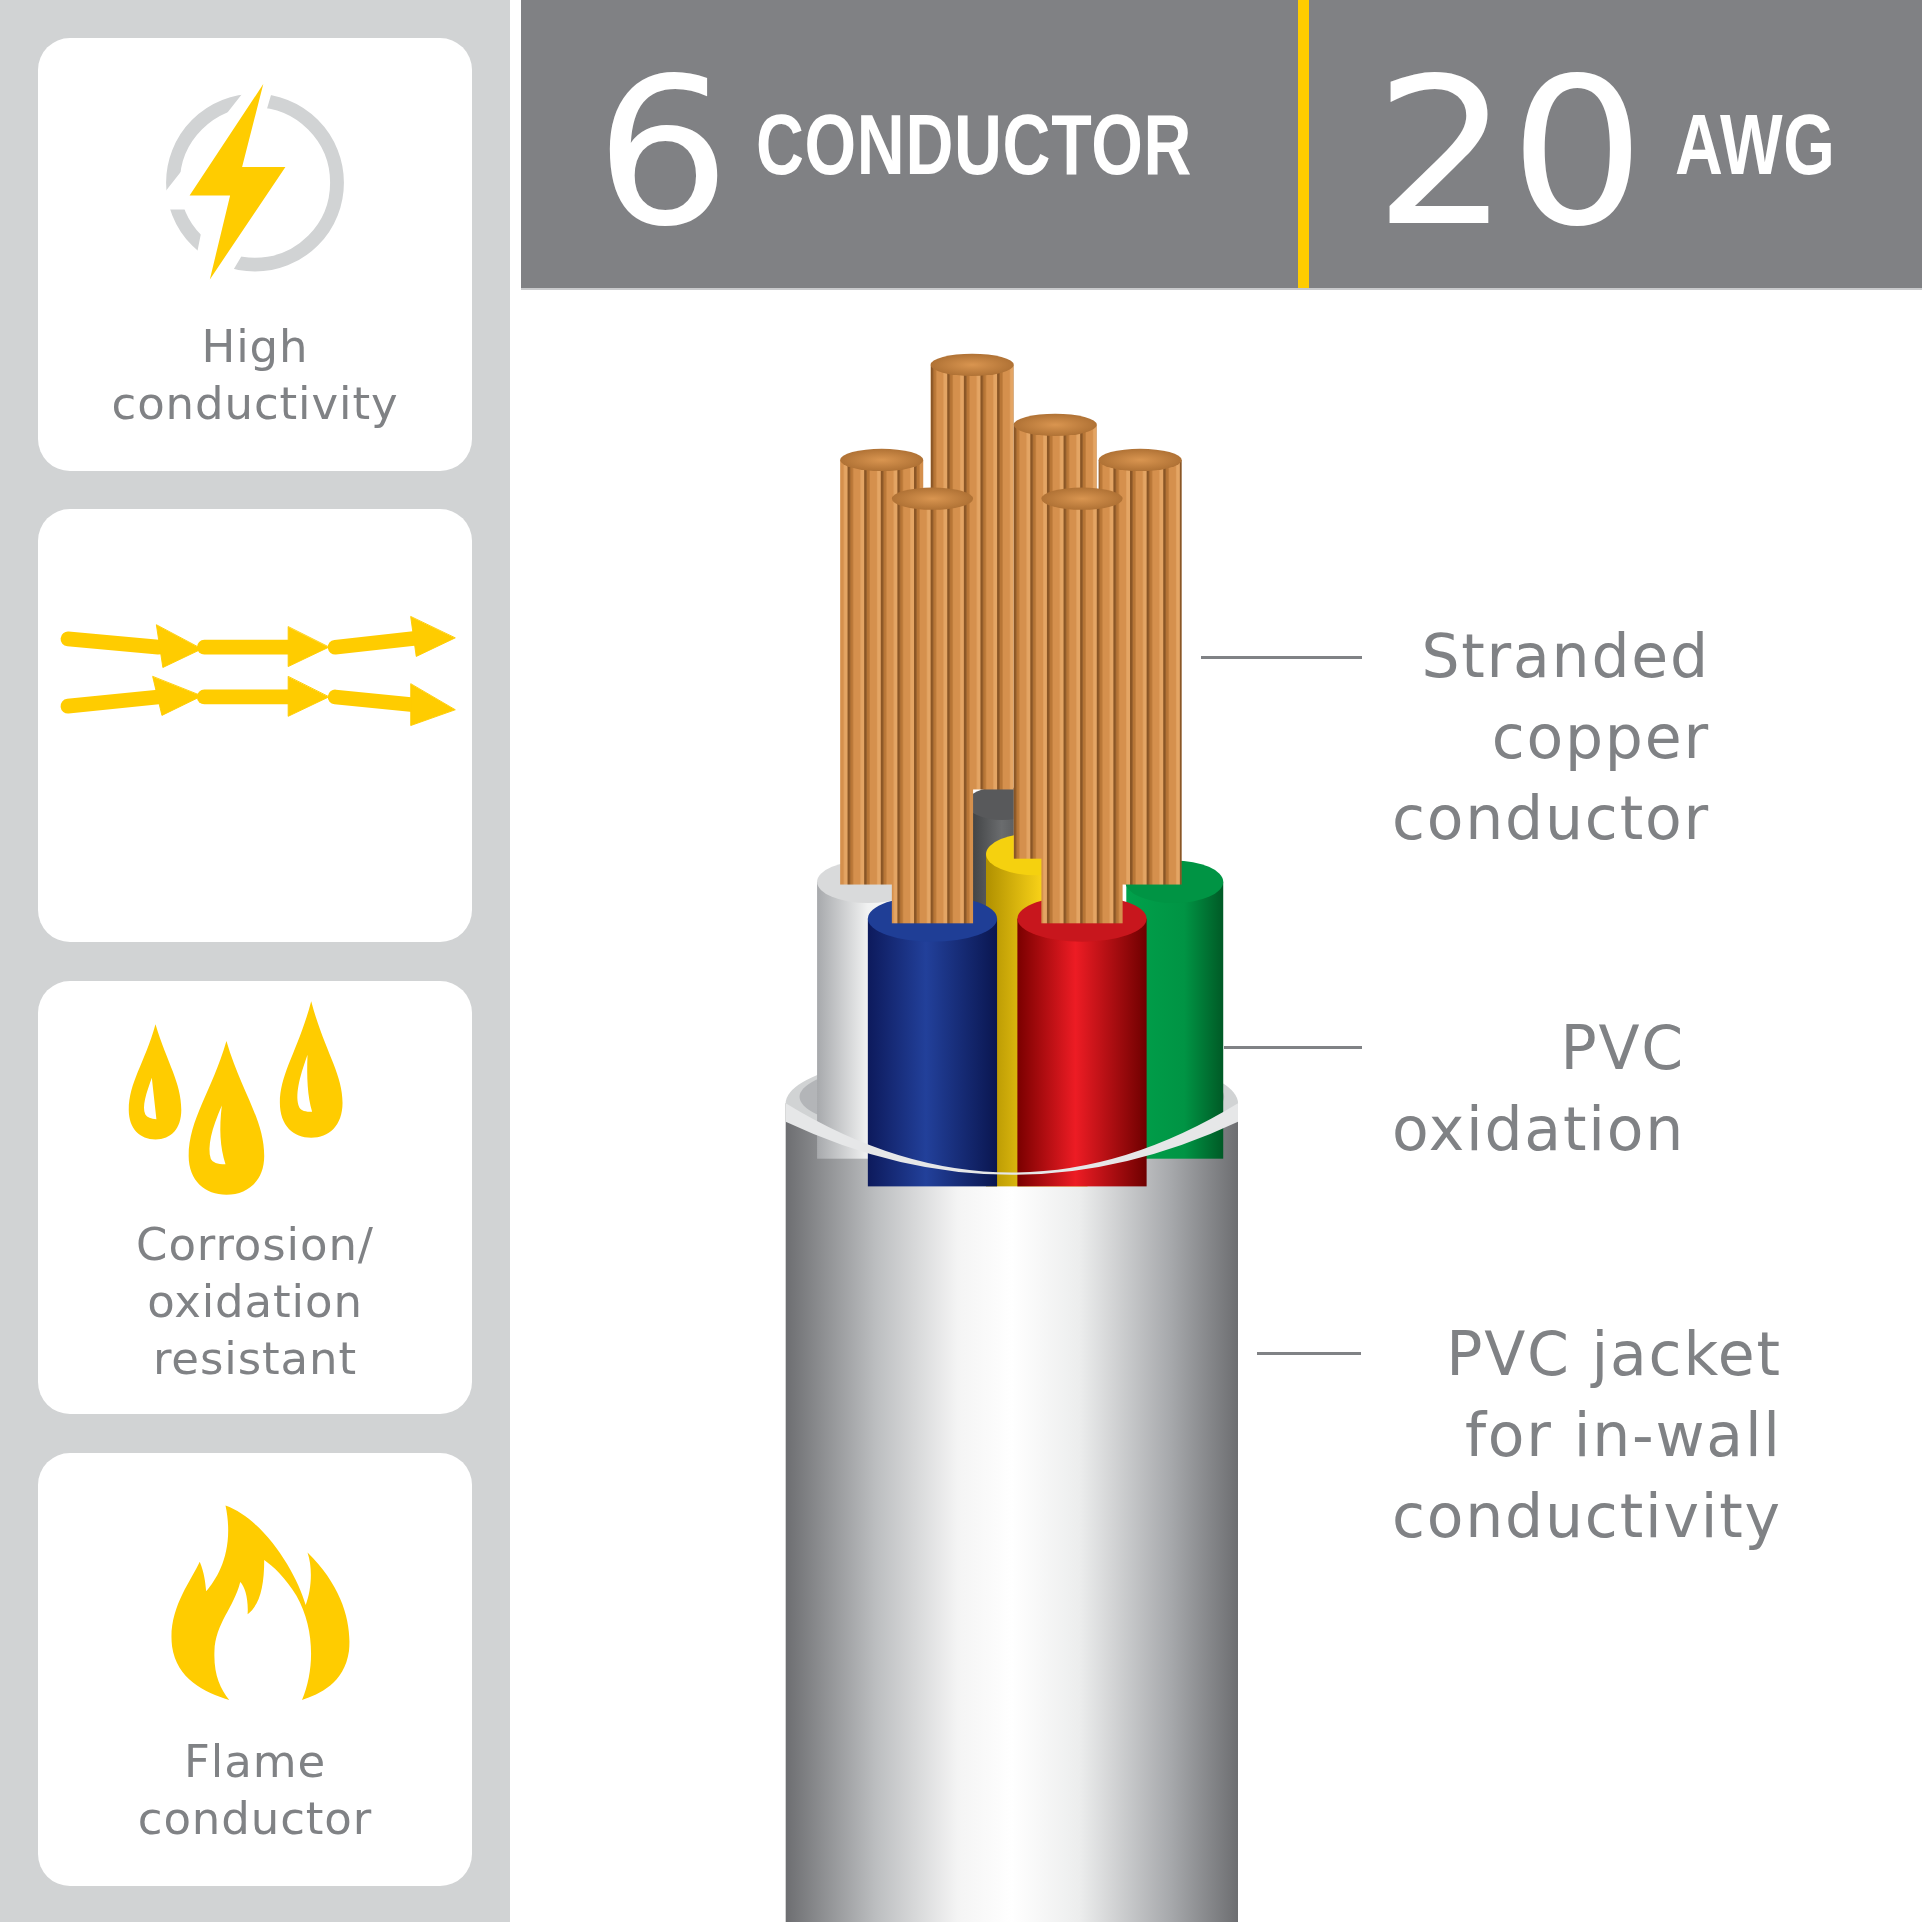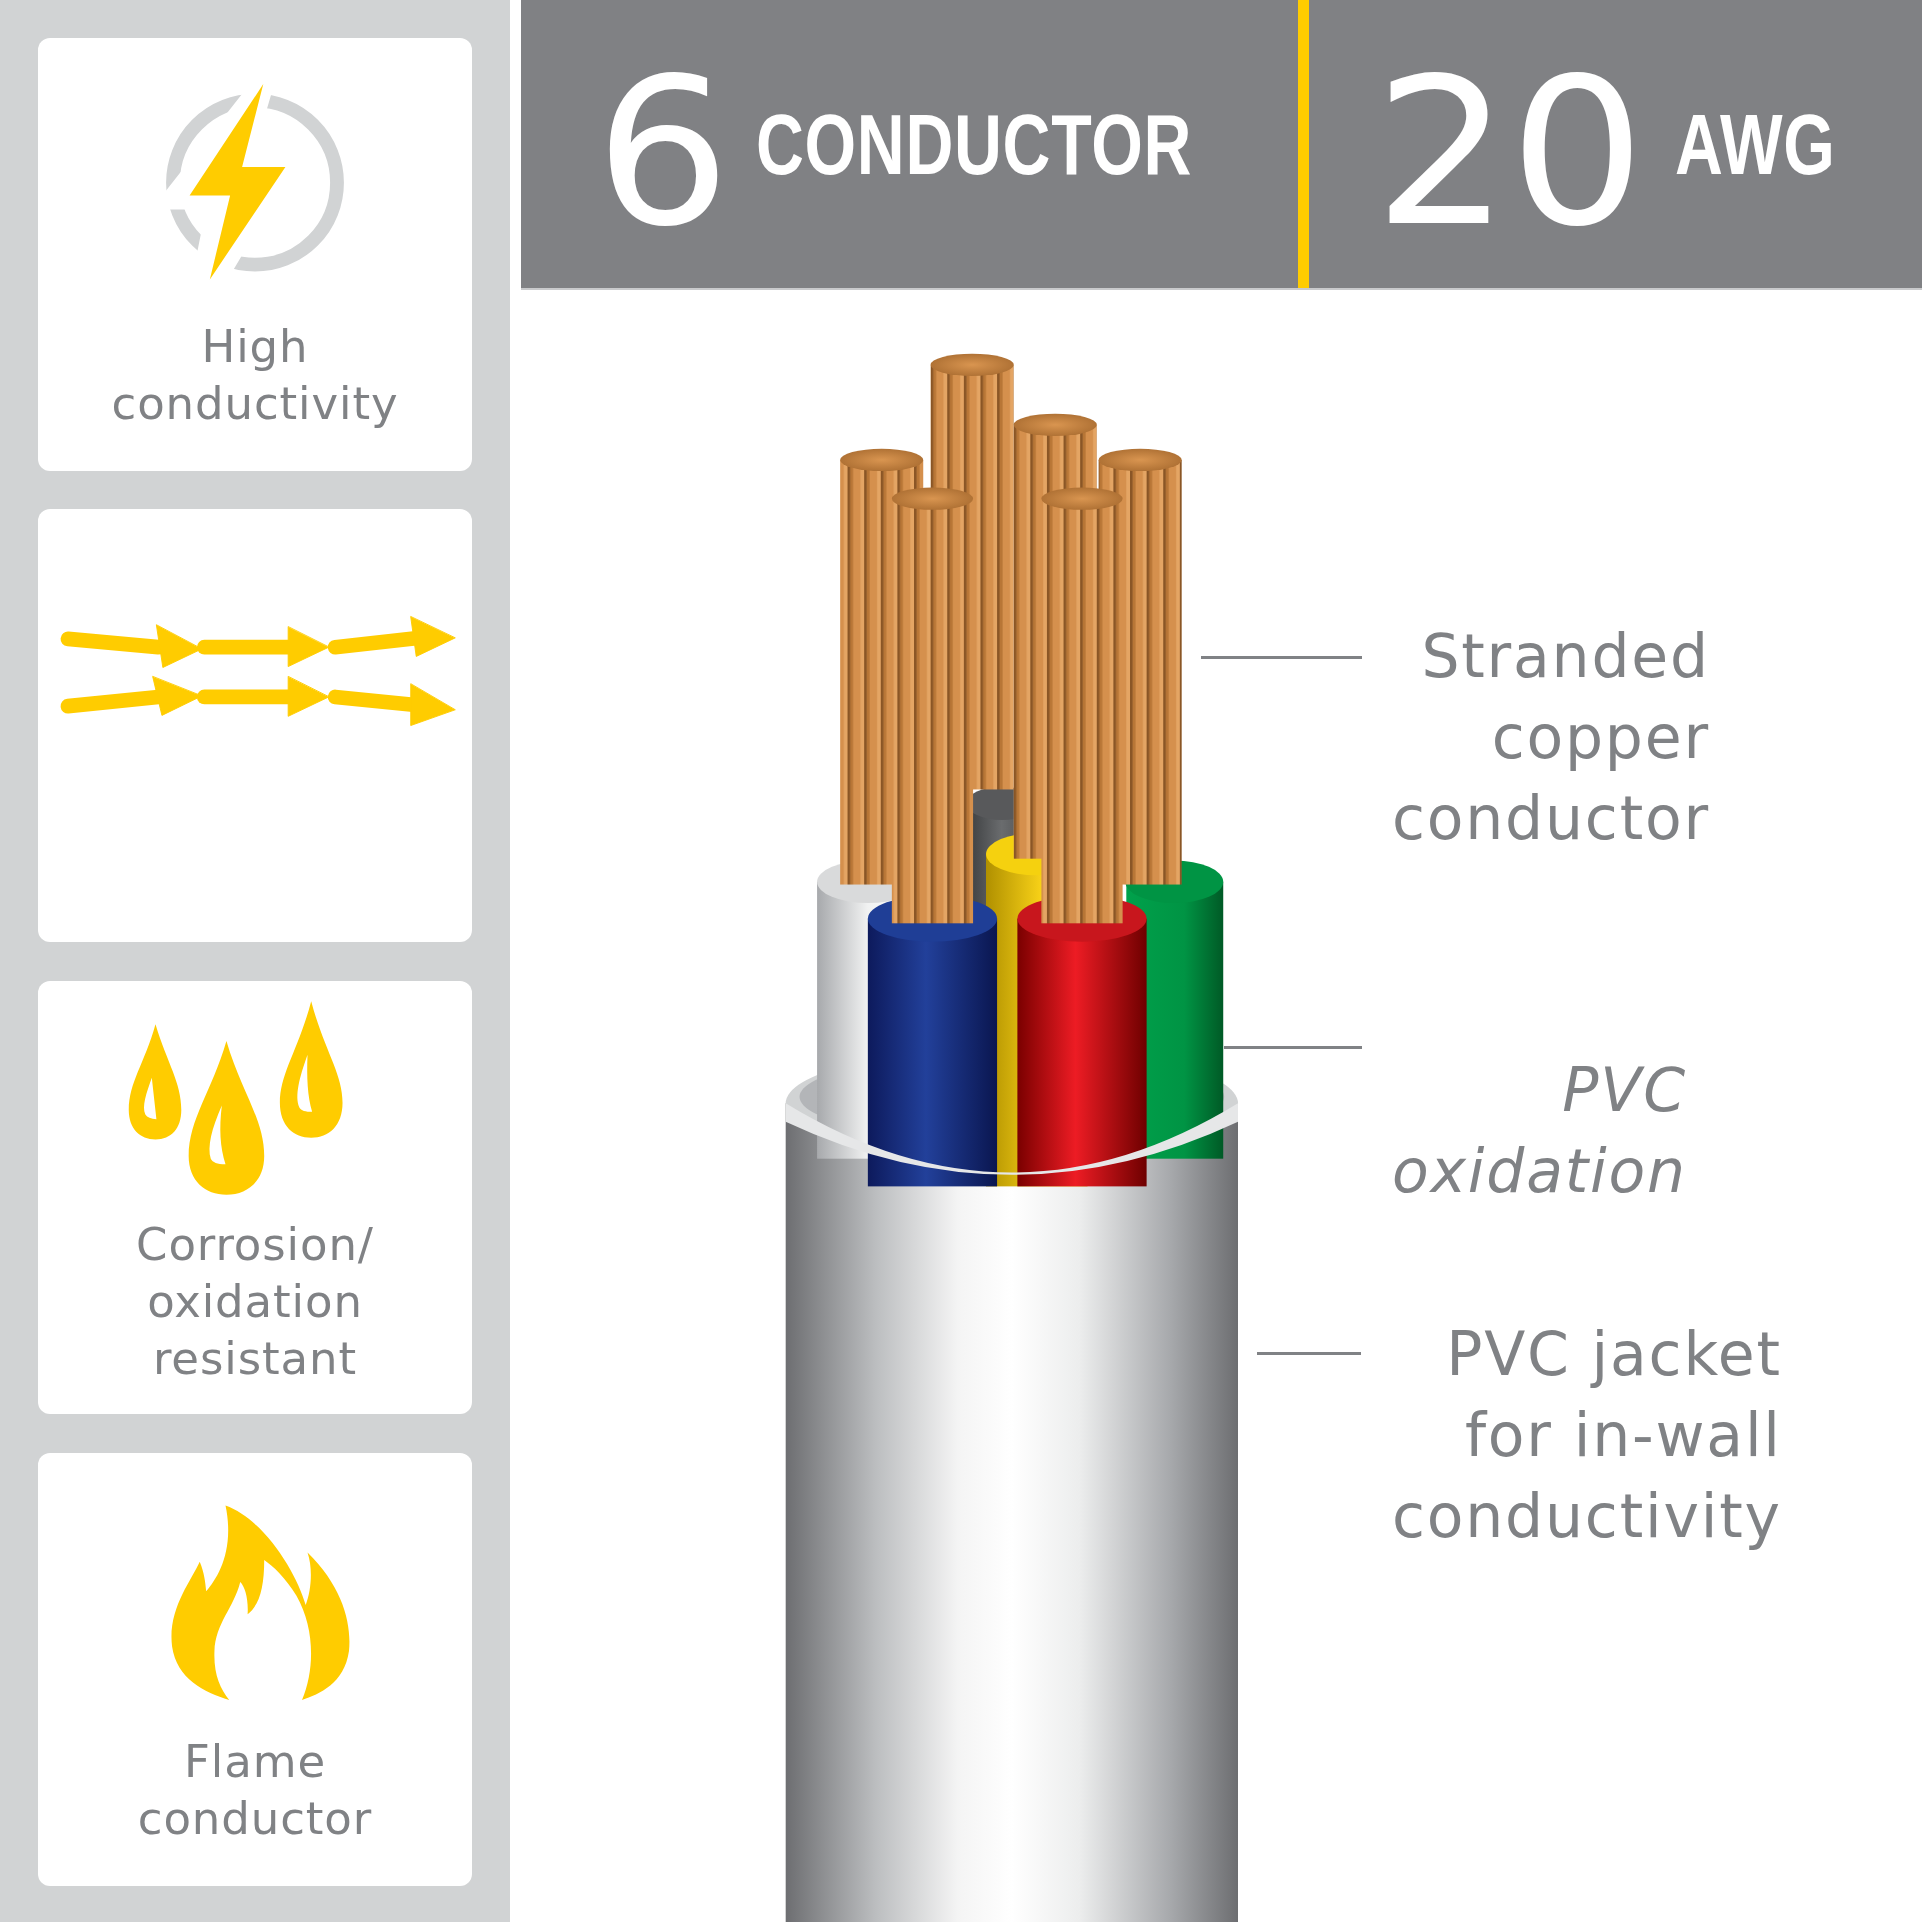--- a/index.html
+++ b/index.html
@@ -1,19 +1,19 @@
 <!DOCTYPE html>
 <html style="font-size:14.8px"><head>
 <meta charset="utf-8">
 <style>
   html, body { margin:0; padding:0; }
   body { width:1922px; height:1922px; position:relative; overflow:hidden; background:#ffffff;
          font-family:"Liberation Sans", "DejaVu Sans", sans-serif; }
   .sidebar { position:absolute; left:0; top:0; width:510px; height:1922px; background:#d1d3d4; }
-  .card { position:absolute; left:38px; width:434px; height:433px; background:#ffffff; border-radius:12px; }
+  .card { position:absolute; left:38px; width:434px; height:433px; background:#ffffff; border-radius:32px; }
   .card .icon { position:absolute; left:0; top:0; width:434px; height:258px; }
   .card .label { position:absolute; left:0; width:434px; text-align:center; color:#808285;
                  font-family:"DejaVu Sans", sans-serif; font-size:45px; line-height:57px; letter-spacing:0.9px; }
   .card .label span { display:block; }
 
   .header { position:absolute; left:521px; top:0; width:1401px; height:288px; background:#808184; border-bottom:2.8px solid #c9cacc; }
   .header .divider { position:absolute; left:777px; top:0; width:11px; height:288px; background:#ffcc00; }
   .big-num { position:absolute; color:#fff; font-family:"DejaVu Sans", sans-serif; font-weight:400; font-size:203px; line-height:1; top:52px; transform:scaleX(1.05); transform-origin:left top; }
   .spec-word { position:absolute; color:#fff; font-family:"Liberation Sans", sans-serif; font-weight:bold; font-size:85px; line-height:1; top:102px; transform:scaleX(0.78); transform-origin:left top; letter-spacing:0.9px; }
 
@@ -188,21 +188,21 @@
 
   <div class="leader" style="left:684px; top:365px; width:161px;"></div>
   <div class="leader" style="left:707px; top:755px; width:138px;"></div>
   <div class="leader" style="left:740px; top:1061px; width:104px;"></div>
 
   <div class="callout" style="left:875px; top:325px;">
     <span>Stranded</span>
     <span>copper</span>
     <span>conductor</span>
   </div>
-  <div class="callout" style="left:875px; top:759px;font-style:italic;">
+  <div class="callout" style="left:875px; top:717px;">
     <span>PVC</span>
     <span>oxidation</span>
   </div>
   <div class="callout" style="left:875px; top:1023px;">
     <span>PVC jacket</span>
     <span>for in-wall</span>
     <span>conductivity</span>
   </div>
 </div>
 

